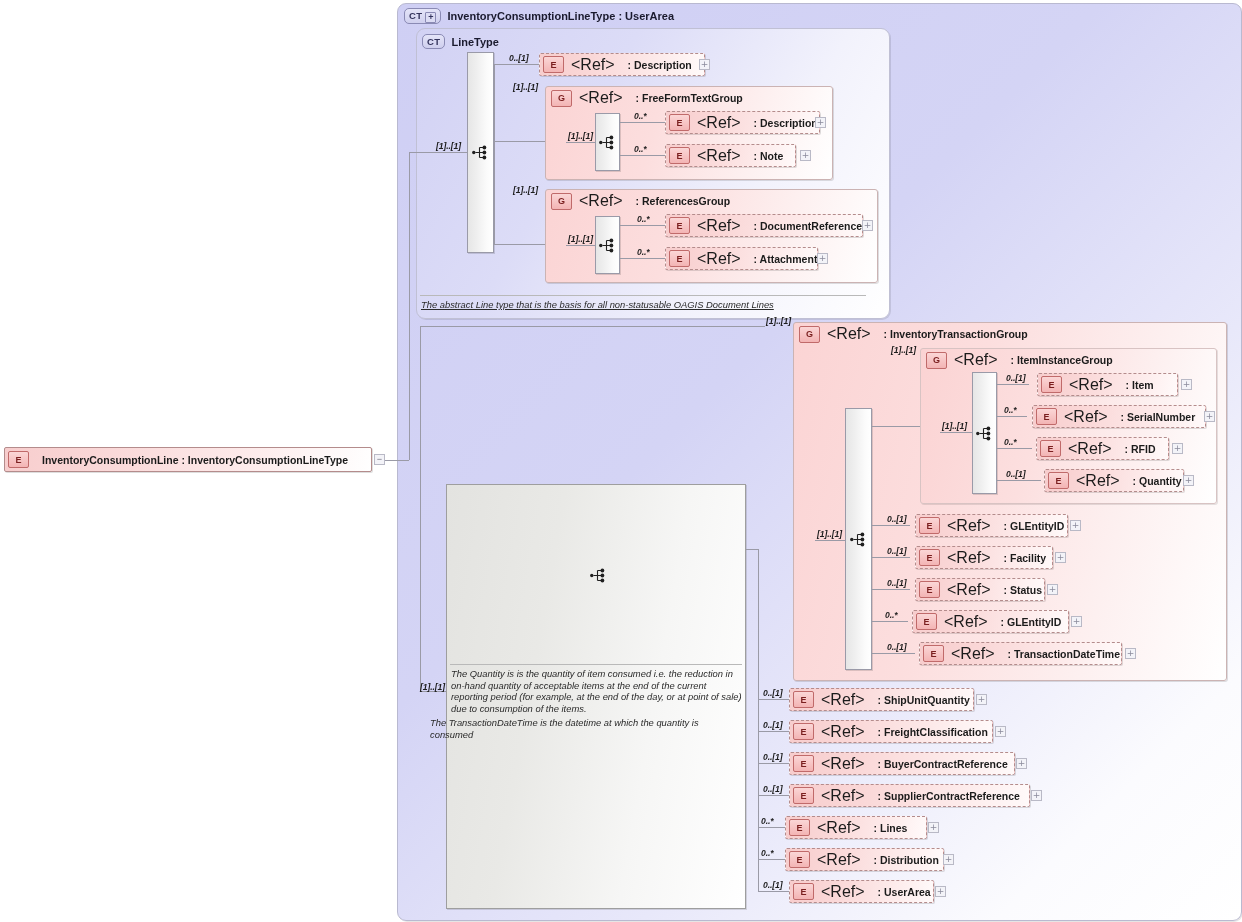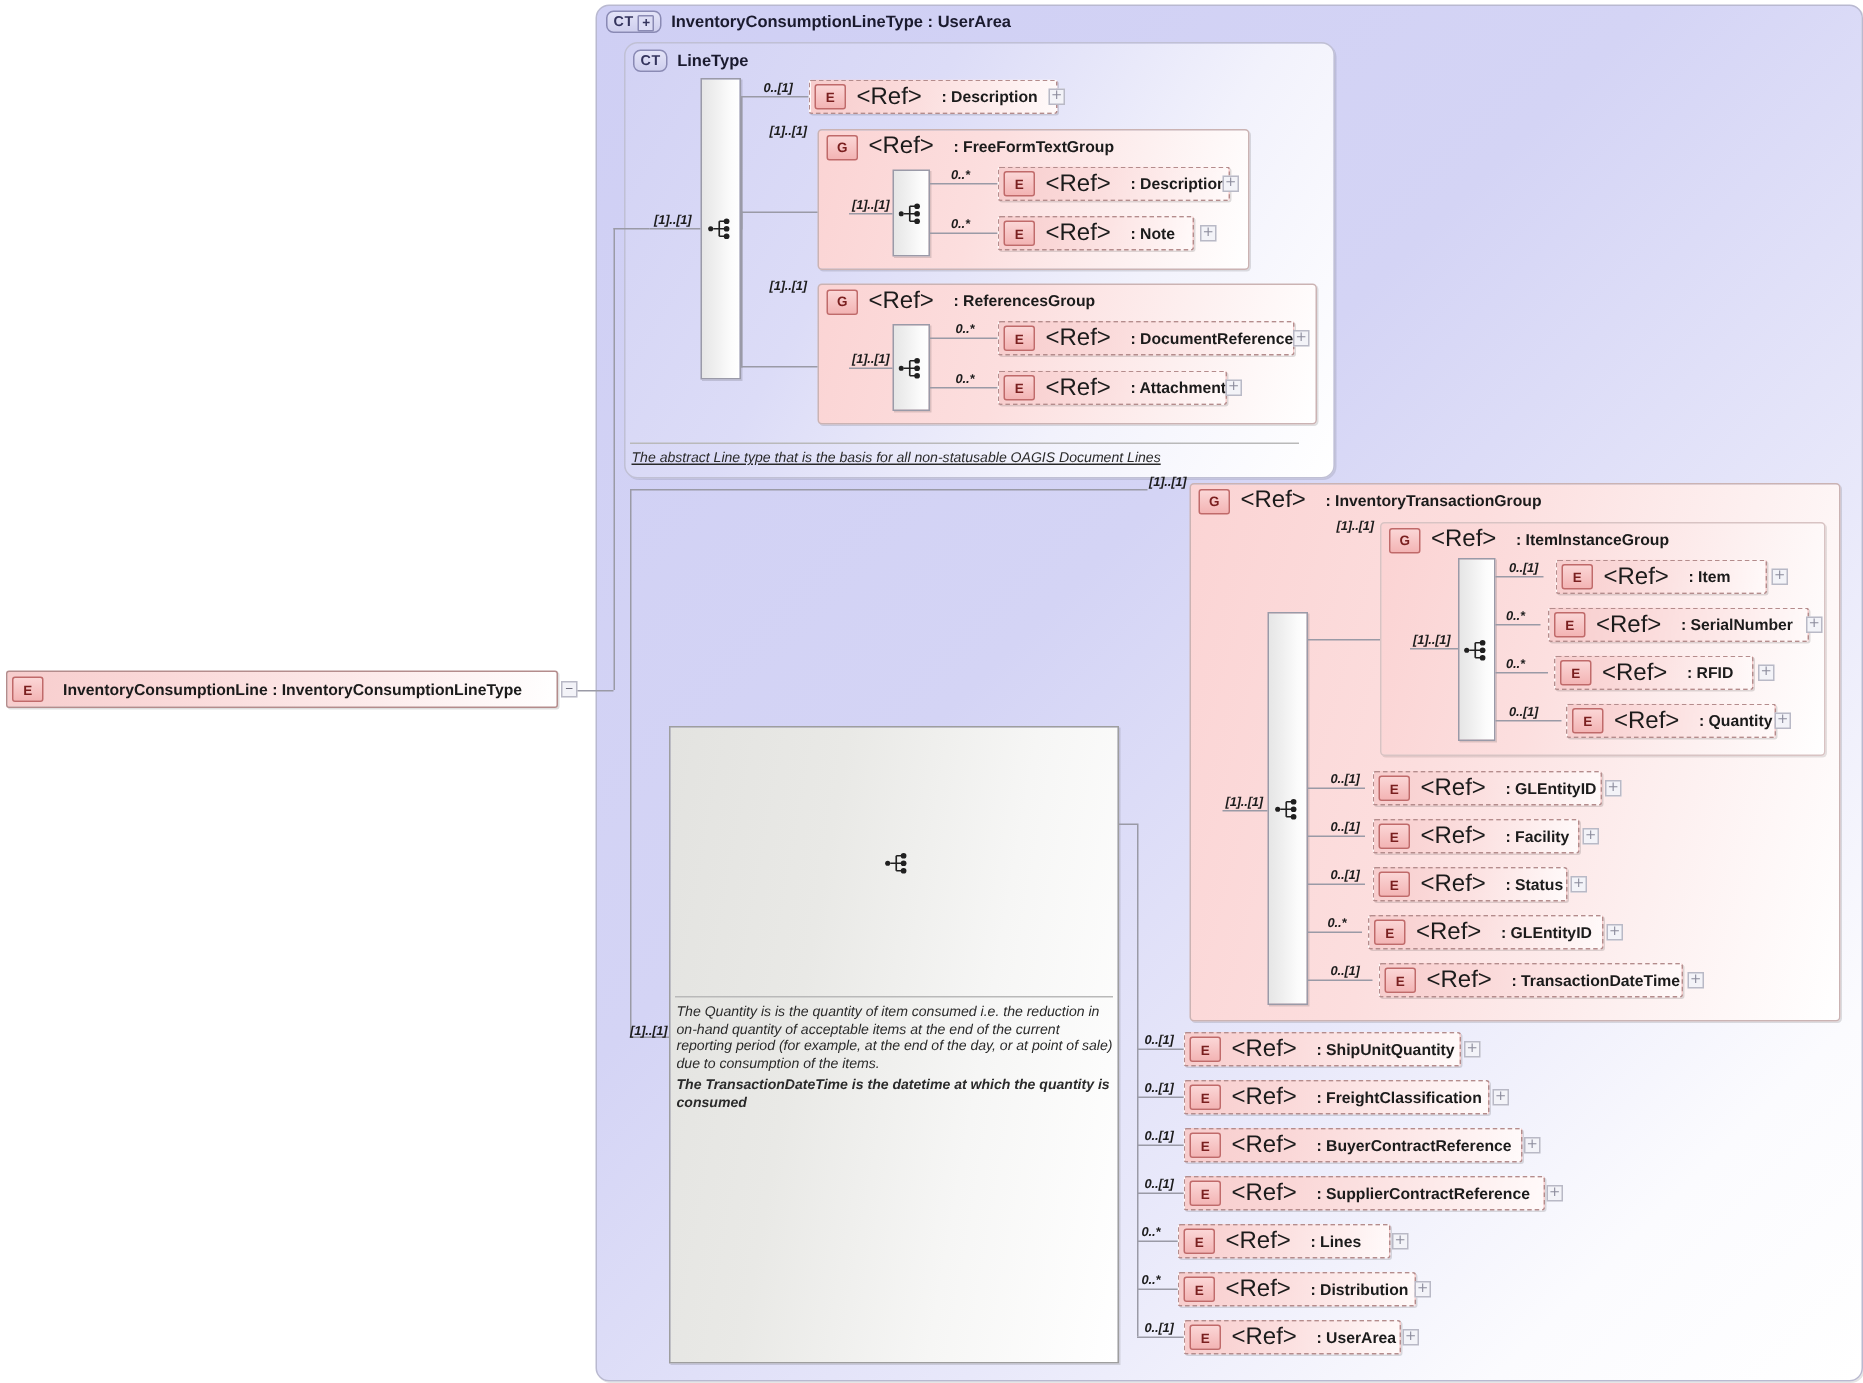--- a/index.html
+++ b/index.html
@@ -390,21 +390,21 @@
   <svg width="17" height="15" viewBox="0 0 17 15">
     <circle cx="1.8" cy="7.5" r="1.7" fill="#202020"></circle>
     <path d="M3.5 7.5 H7.5 M7.5 2.5 V12.5 M7.5 2.5 H11 M7.5 7.5 H11 M7.5 12.5 H11" stroke="#202020" stroke-width="1.1" fill="none"></path>
     <circle cx="12.4" cy="2.5" r="1.9" fill="#202020"></circle>
     <circle cx="12.4" cy="7.5" r="1.9" fill="#202020"></circle>
     <circle cx="12.4" cy="12.5" r="1.9" fill="#202020"></circle>
   </svg>
 </div>
 <div class="doc-rule abs" style="left:450px;top:664px;width:292px;"></div>
 <div class="doc-text abs" style="left:451px;top:668px;width:292px;">The Quantity is is the quantity of item consumed i.e. the reduction in on-hand quantity of acceptable items at the end of the current reporting period (for example, at the end of the day, or at point of sale) due to consumption of the items.</div>
-<div class="doc-text abs" style="left:451px;top:717px;width:292px;font-weight:bold;">The TransactionDateTime is the datetime at which the quantity is consumed</div>
+<div class="doc-text abs" style="left:430px;top:717px;width:292px;">The TransactionDateTime is the datetime at which the quantity is consumed</div>
 
 <div class="ln lnv abs" style="left:758px;top:549px;height:342px;"></div>
 <div class="ln lnh abs" style="left:746px;top:549px;width:12px;"></div>
 
 <div class="ln lnh abs" style="left:758px;top:699px;width:32px;"></div>
 <span class="card" style="left:763px;top:688px;">0..[1]</span>
 <div class="node optional" style="left:789px;top:688px;width:185px;">
   <span class="badge">E</span>
   <span class="ref">&lt;Ref&gt;</span>
   <span class="nm">: ShipUnitQuantity</span>

